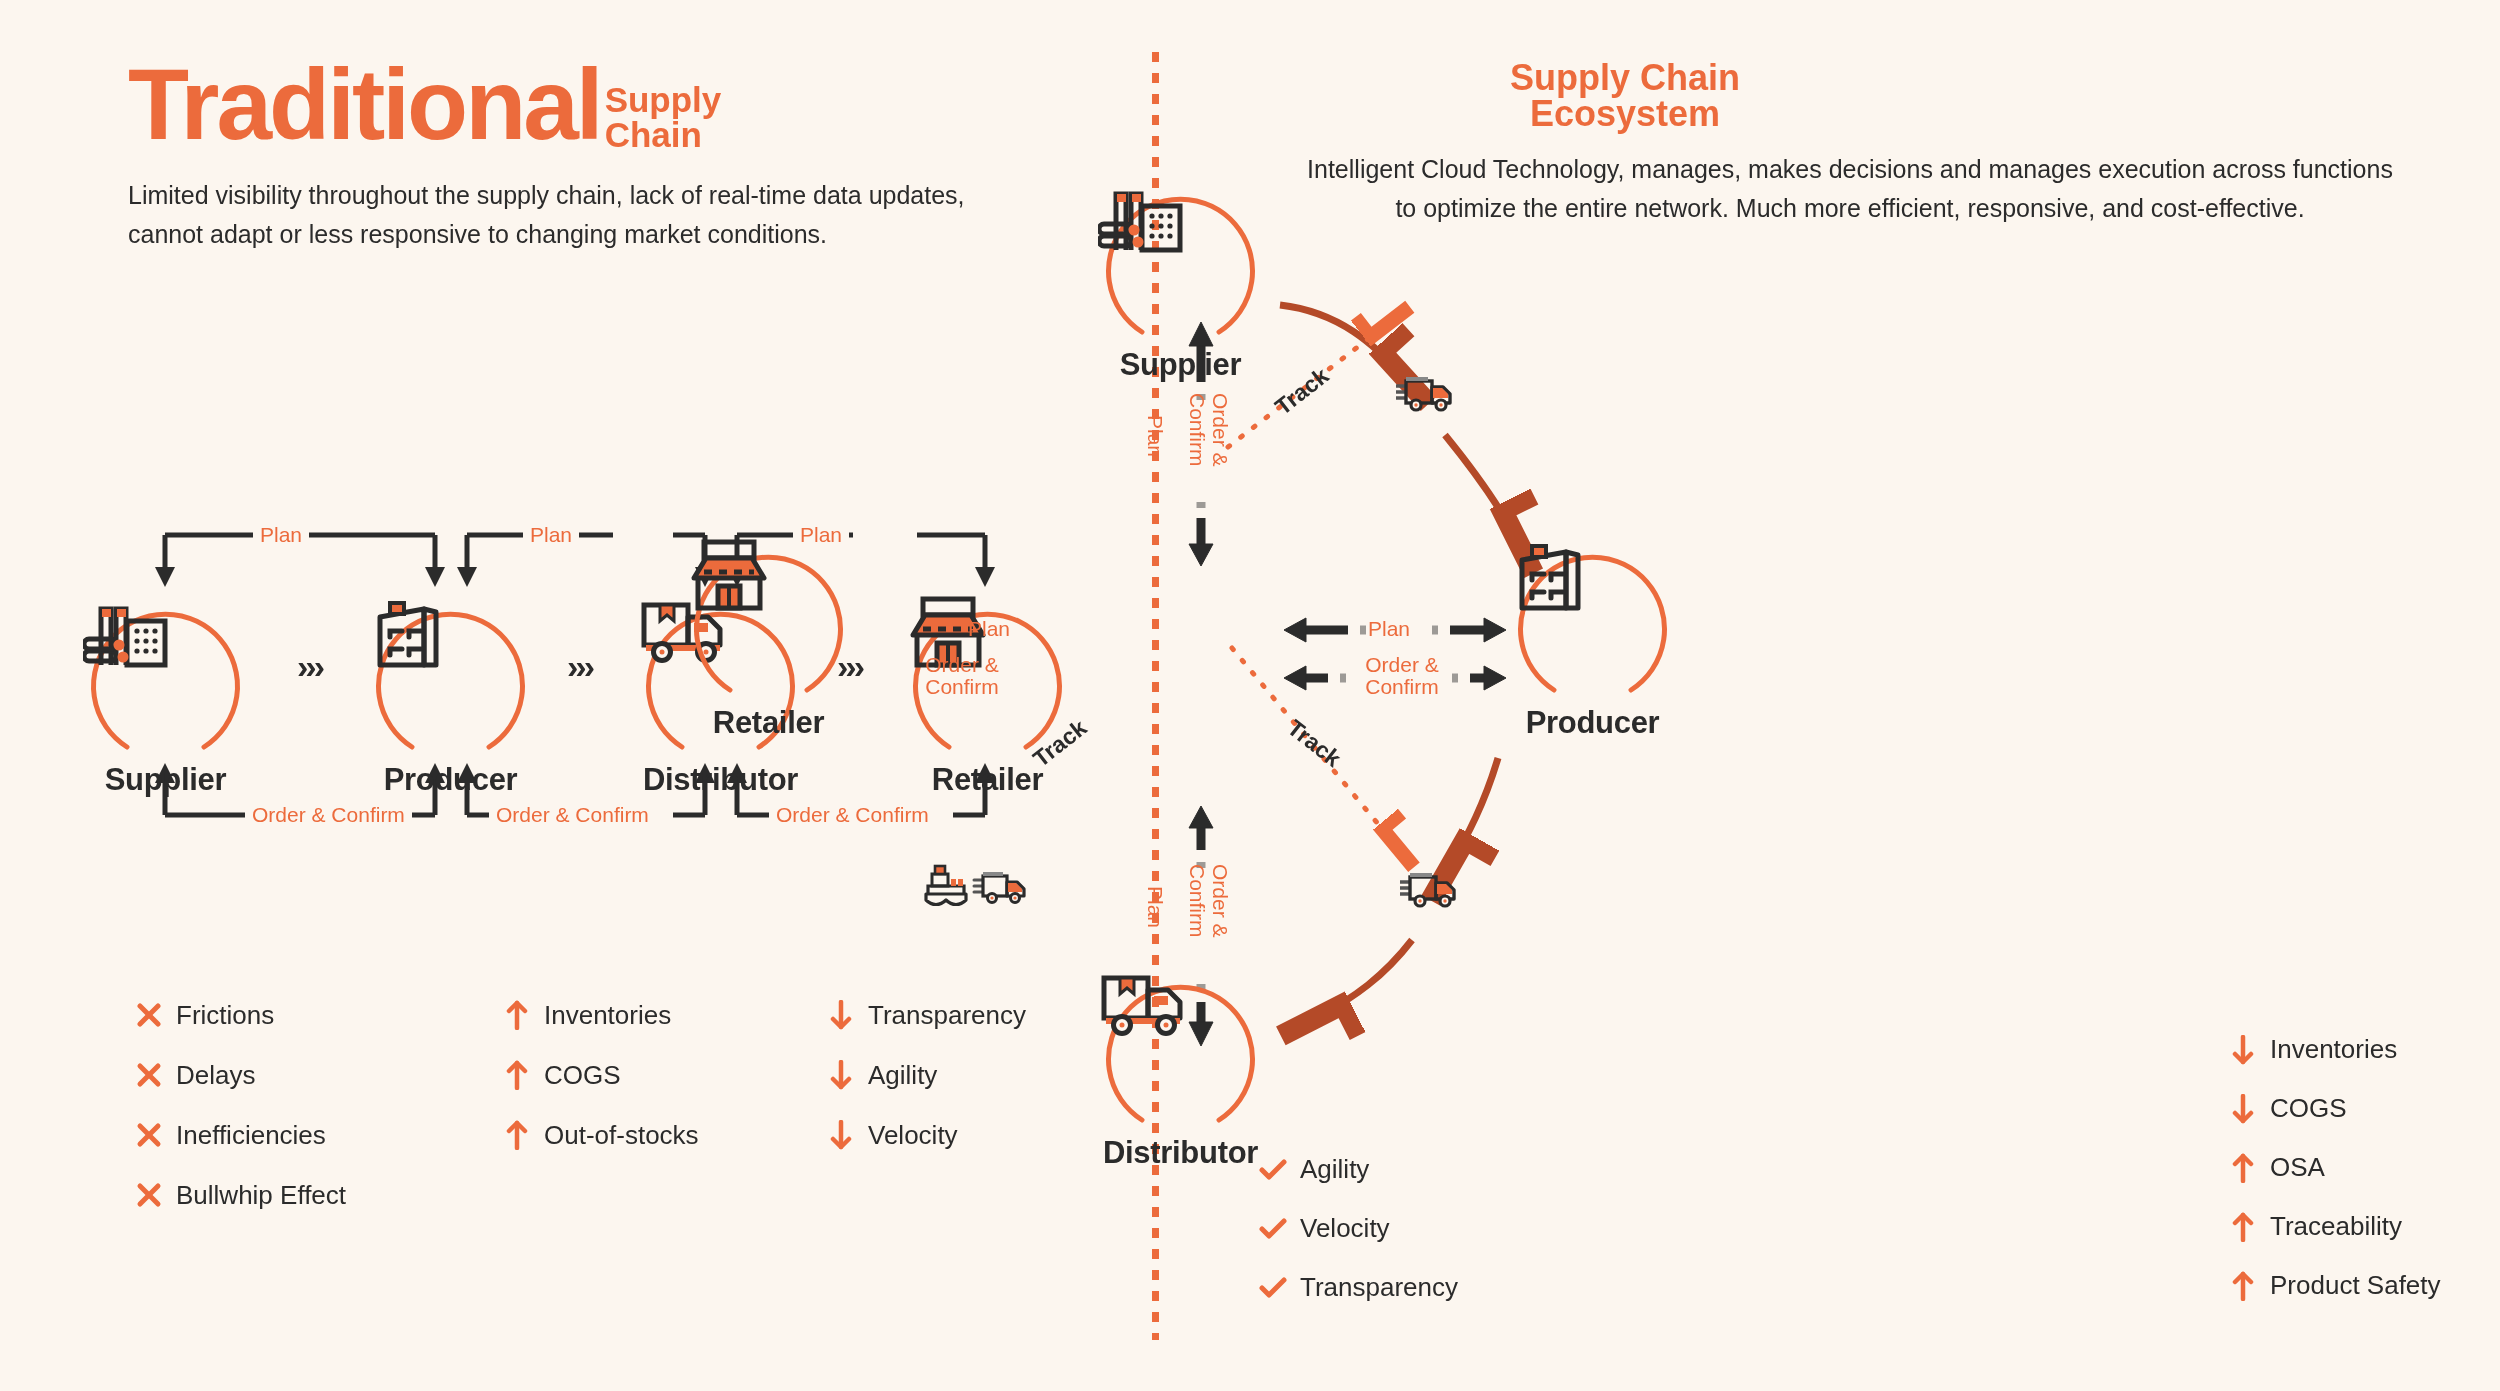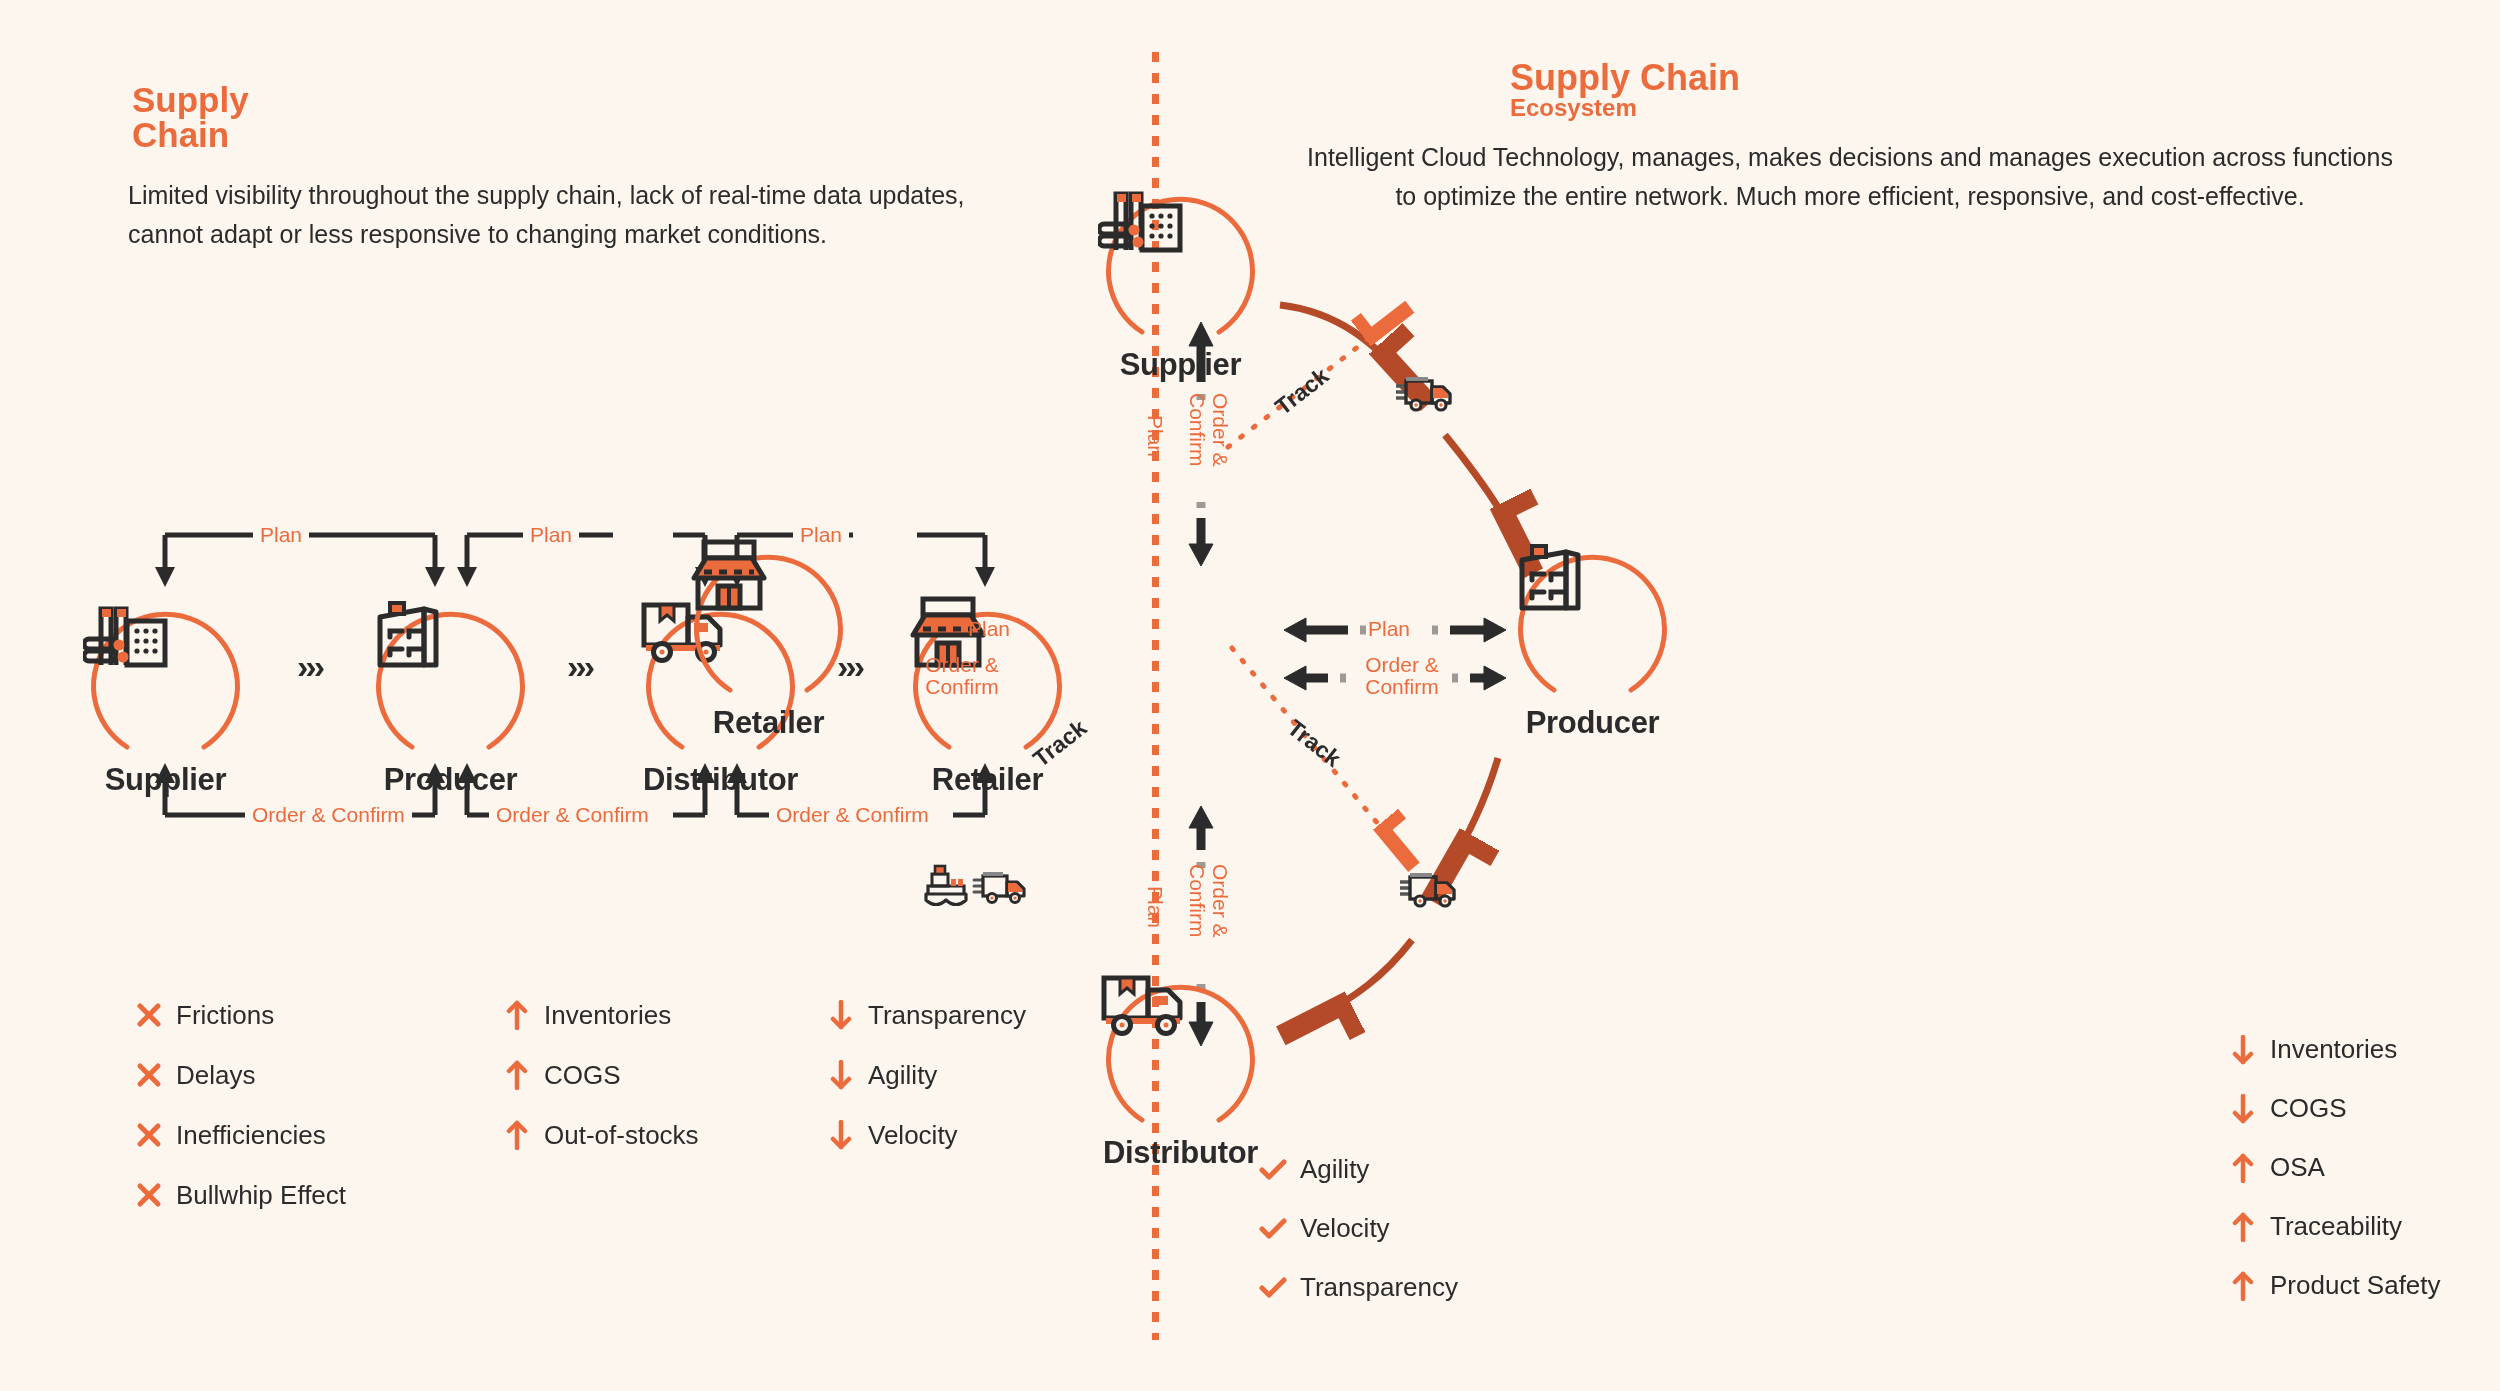--- a/index.html
+++ b/index.html
@@ -65,20 +65,21 @@
 </style>
 </head>
 <body>
 
 <div class="root">
 
   <div class="divider"></div>
 
   <div class="panel-head" style="left:128px;top:60px;width:960px;">
     <div class="head-row">
+      <div class="head-big" style="font-size:100px;">Traditional</div>
       <div style="margin-left:4px;margin-top:22px;">
         <div class="head-small" style="font-size:35px;">Supply</div>
         <div class="head-small" style="font-size:35px;">Chain</div>
       </div>
     </div>
     <div class="head-desc" style="margin-top:24px;width:840px;">Limited visibility throughout the supply chain, lack of real-time data updates, cannot adapt or less responsive to changing market conditions.</div>
   </div>
 
   <div class="trad-wrap">
 
@@ -356,21 +357,21 @@
           </svg>
         </span>
       <span class="btxt">Velocity</span>
     </div>
   </div>
 
   <div class="panel-head" style="left:1490px;top:40px;width:940px;">
     <div class="head-row">
       <div style="margin-left:20px;margin-top:20px;">
         <div class="head-small" style="font-size:36px;">Supply Chain</div>
-        <div class="head-small" style="font-size:24px;">Ecosystem</div>
+        <div class="head-small" style="font-size:36px;text-align:center;">Ecosystem</div>
       </div>
     </div>
     <div class="head-desc" style="margin-top:18px;width:1100px;margin-left:-190px;text-align:center;">Intelligent Cloud Technology, manages, makes decisions and manages execution across functions to optimize the entire network. Much more efficient, responsive, and cost-effective.</div>
   </div>
 
   <div class="dig-wrap">
 
     <svg class="svgfull" width="1320" height="1120" viewBox="0 0 1320 1120">
       <defs>
         <marker id="ah" markerWidth="13" markerHeight="13" refX="6" refY="6" orient="auto">

